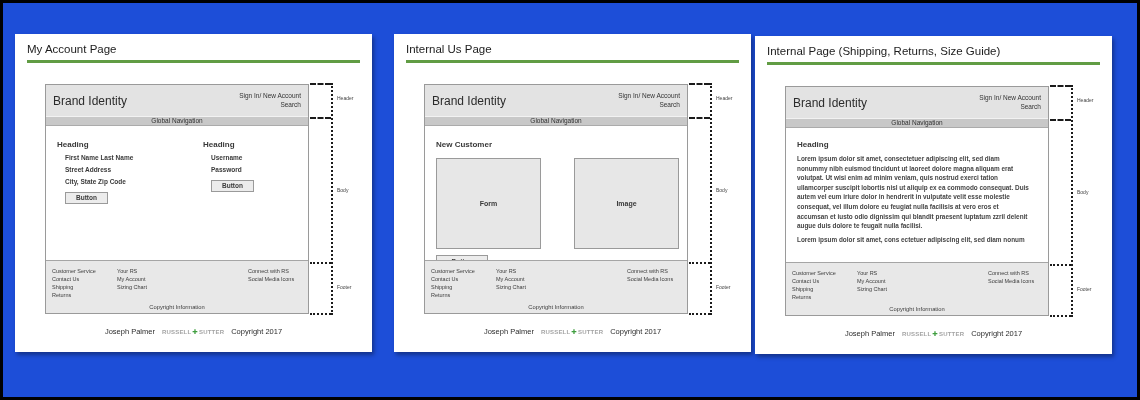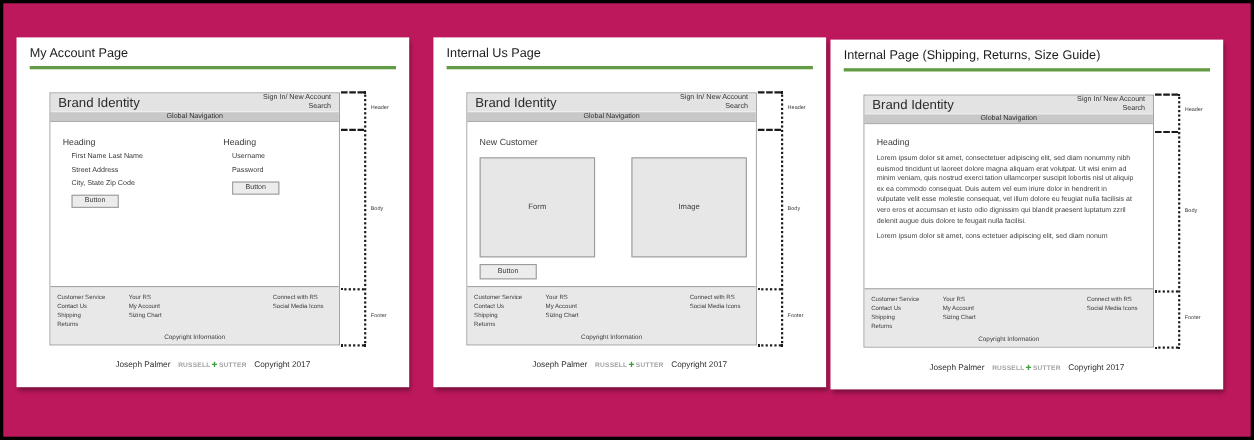--- a/index.html
+++ b/index.html
@@ -1,35 +1,35 @@
 <!DOCTYPE html>
 <html><head>
 <meta charset="utf-8">
 <style>
   html,body{margin:0;padding:0;background:#555;}
   *{box-sizing:border-box;}
   #canvas{
     position:relative;width:1140px;height:400px;
-    background:#be185d;border:3px solid #000;
+    background:#1d4ed8;border:3px solid #000;
     font-family:"Liberation Sans",sans-serif;overflow:hidden;
   }
   .card{
     position:absolute;width:357px;height:318px;background:#fff;
     box-shadow:2px 3px 4px rgba(0,0,0,.35);
   }
   .page-title{position:absolute;left:12px;top:9px;font-size:11.5px;color:#1c1c1c;white-space:nowrap;}
   .title-rule{position:absolute;left:12px;top:26px;width:333px;height:3px;background:#619c44;}
   
   .wire{position:absolute;left:30px;top:50px;width:264px;height:230px;border:1px solid #9a9a9a;display:flex;flex-direction:column;background:#fff;}
-  .wire-header{flex:none;height:16px;background:#e3e3e3;display:flex;justify-content:space-between;align-items:center;padding:1px 7px;}
+  .wire-header{flex:none;height:31px;background:#e3e3e3;display:flex;justify-content:space-between;align-items:center;padding:1px 7px;}
   .brand{font-size:12px;color:#2b2b2b;}
   .signin{text-align:right;font-size:6.5px;line-height:8.5px;color:#333;display:block;}
   .s-line{display:block;}
   .wire-nav{flex:none;height:10px;background:#c8c8c8;border-top:1px solid #f2f2f2;border-bottom:1px solid #ababab;font-size:6.5px;line-height:8px;text-align:center;color:#2f2f2f;}
-  .wire-body{flex:1;position:relative;background:#fff;overflow:hidden;}
+  .wire-body{flex:1;position:relative;background:#fff;overflow:hidden;font-weight:bold;}
   .wire-footer{flex:none;height:53px;background:#e8e8e8;border-top:1px solid #a5a5a5;position:relative;}
   .f-col{position:absolute;top:6px;font-size:5.5px;line-height:8px;color:#3c3c3c;white-space:nowrap;}
   .f-col1{left:6px;}
   .f-col2{left:71px;}
   .f-col3{left:202px;}
   .f-copy{position:absolute;left:0;right:0;bottom:3px;text-align:center;font-size:5.8px;color:#3c3c3c;}
   
   .card .variant{display:none;}
   .card[data-type="two-col-form"] .v-two-col-form{display:block;}
   .card[data-type="form-image"] .v-form-image{display:block;}

